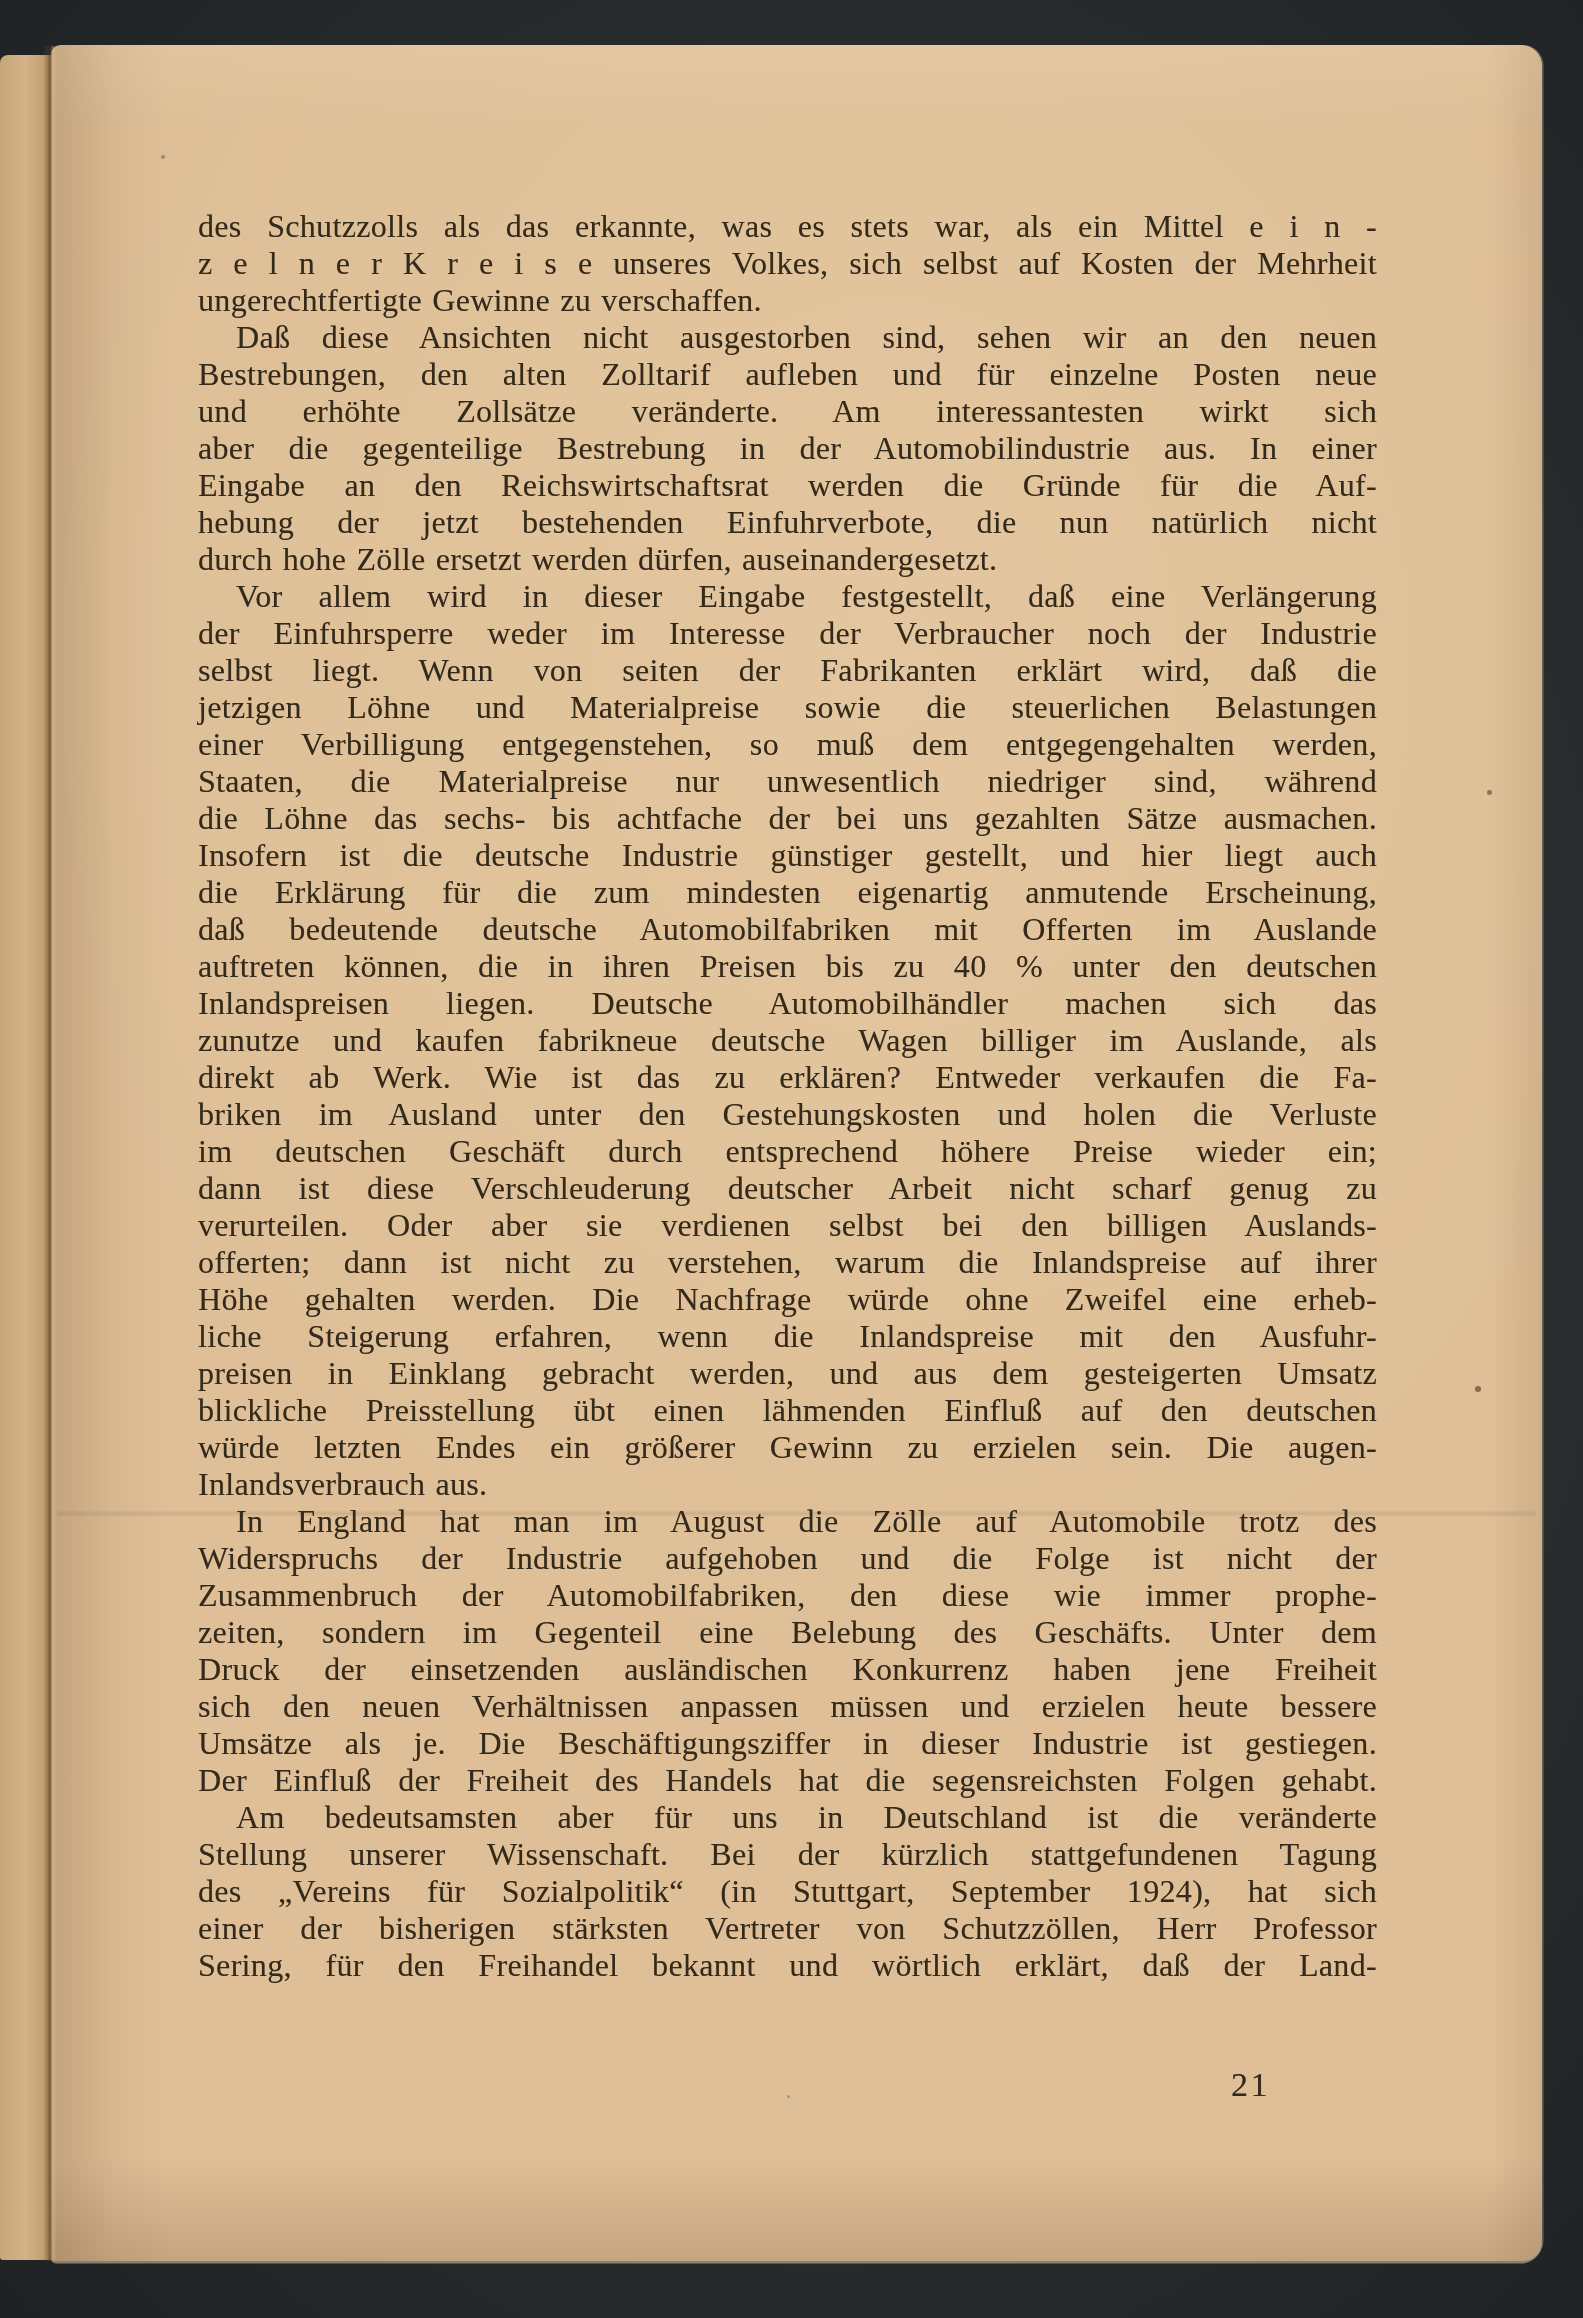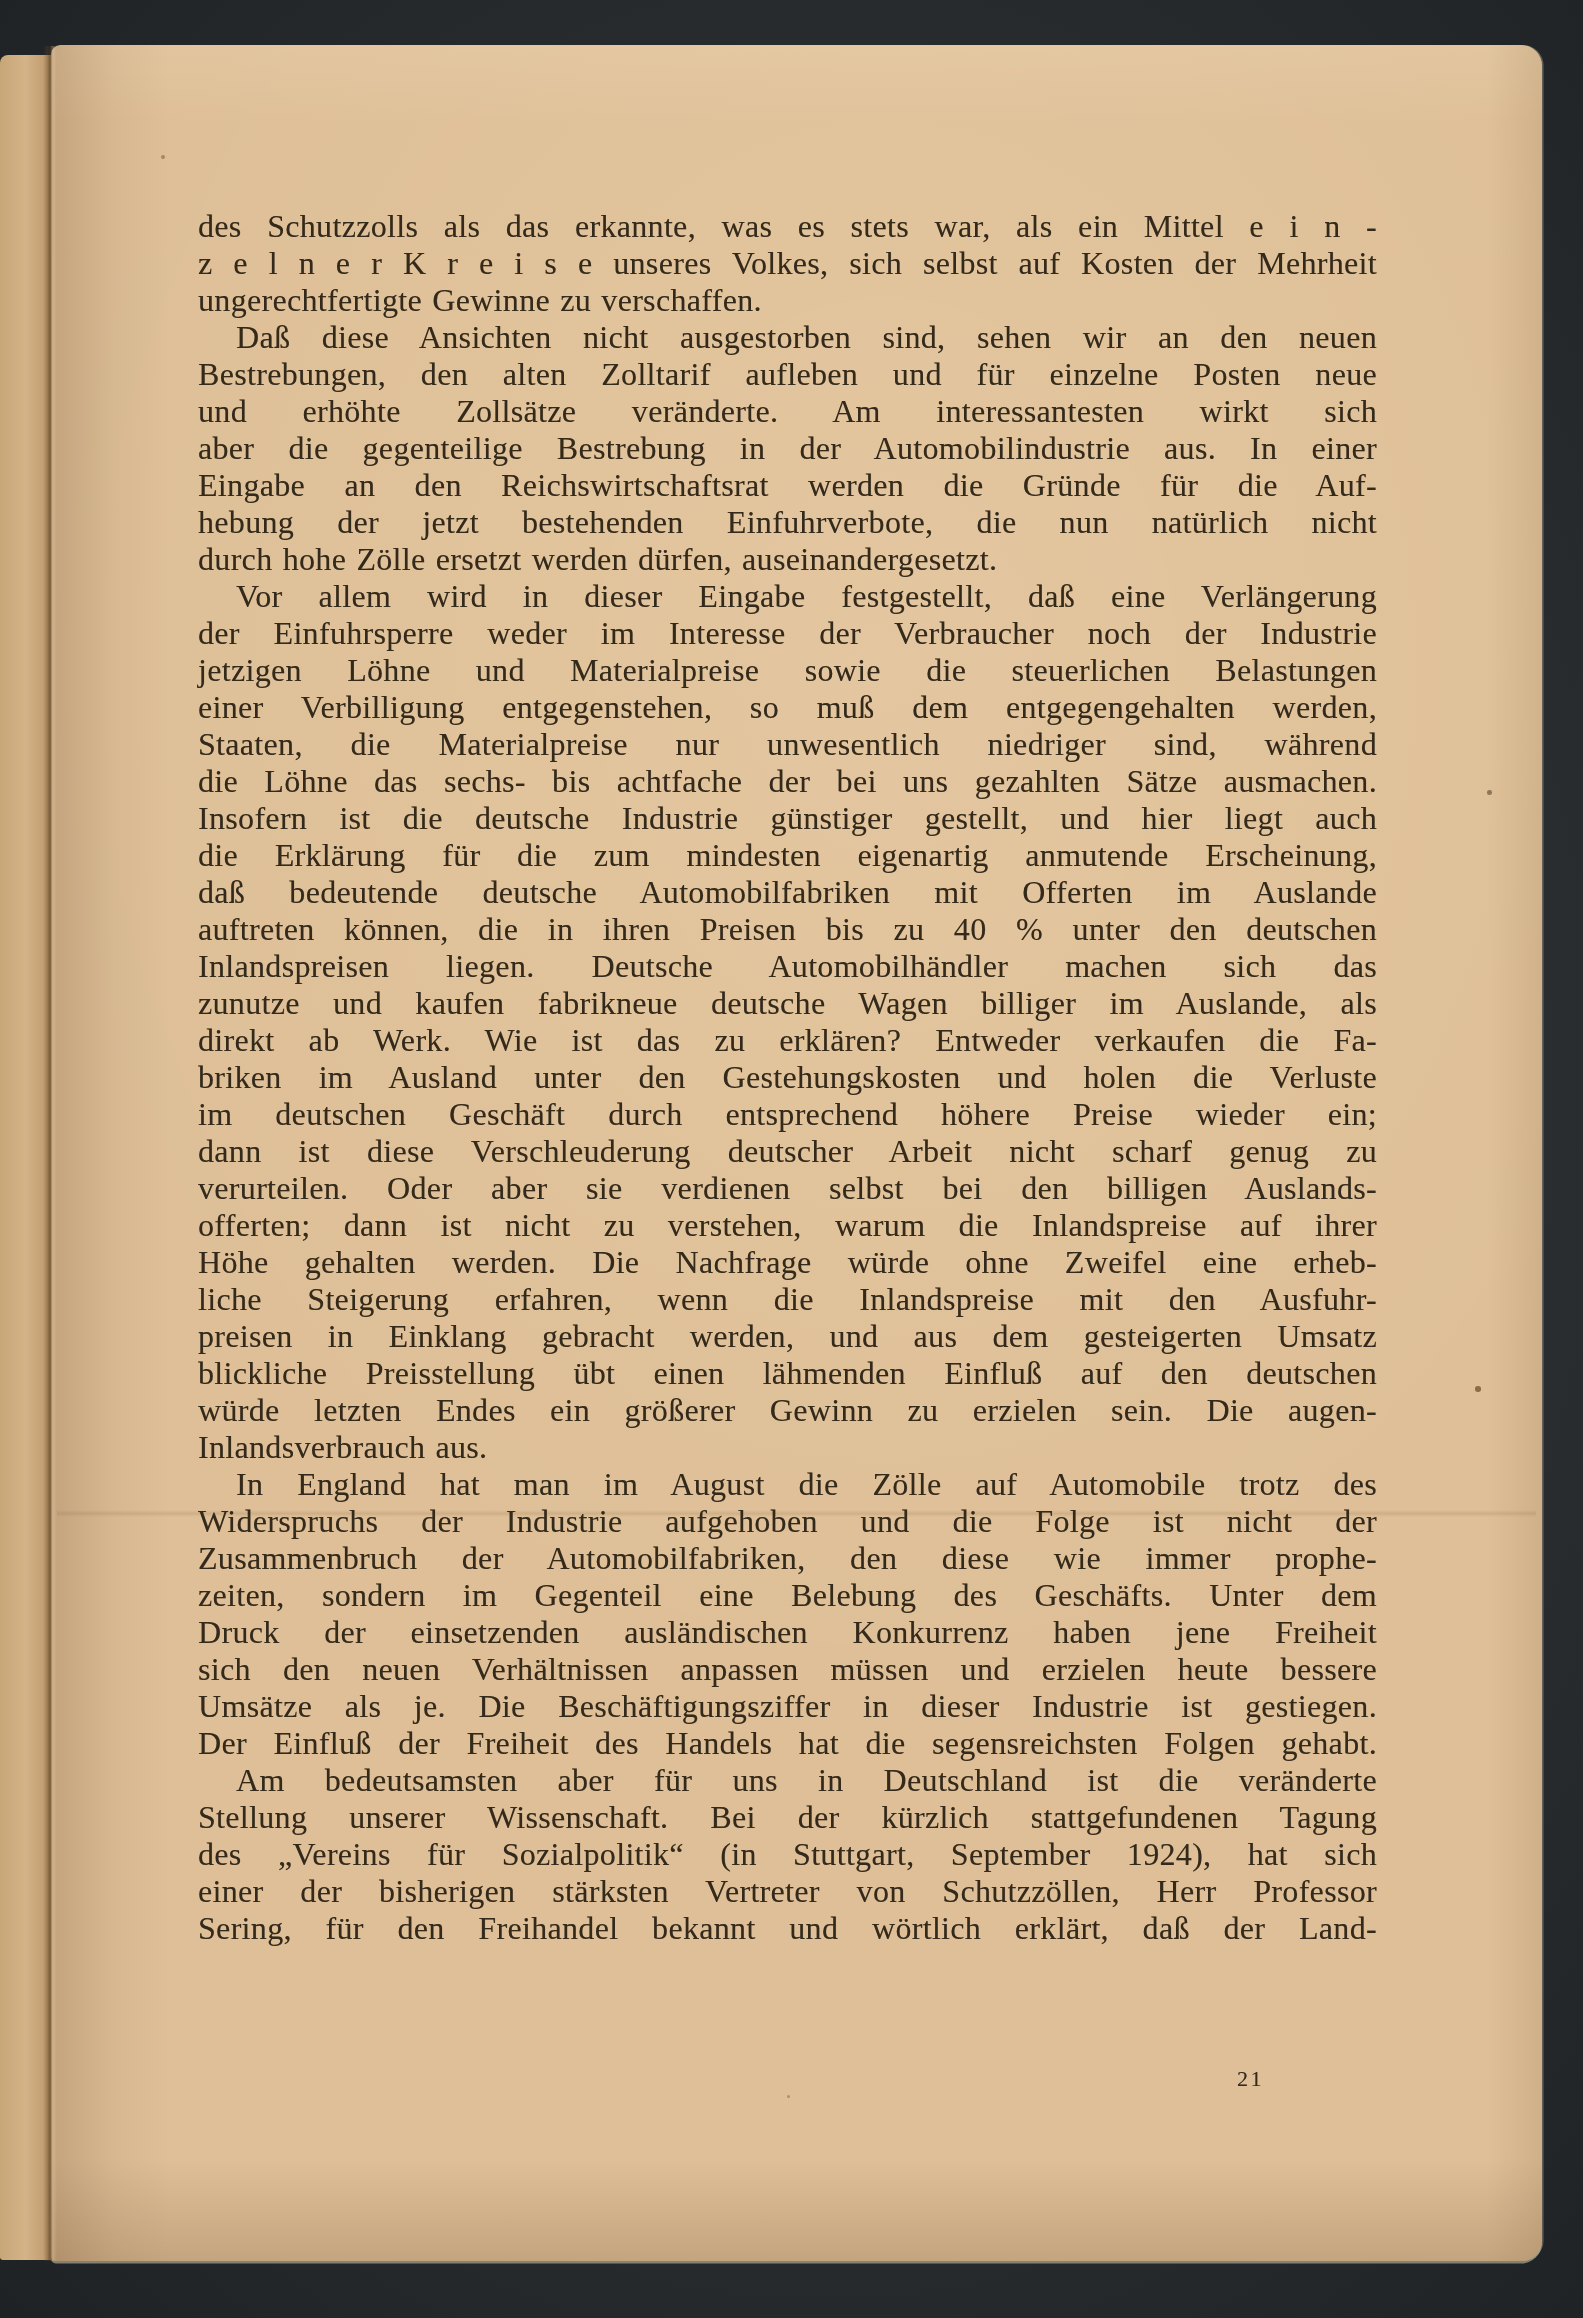--- a/index.html
+++ b/index.html
@@ -93,21 +93,21 @@
   }
   .line.indent {
     text-indent: 38px;
   }
   .pagenum {
     position: absolute;
     left: 1164px; top: 2021px;
     width: 71px;
     text-align: center;
     font-family: "Liberation Serif", "DejaVu Serif", serif;
-    font-size: 22px;
+    font-size: 34px;
     letter-spacing: 2.4px;
     color: #342a1b;
     text-shadow: 0.2px 0.3px 0.5px rgba(52,42,27,0.35);
   }
 </style>
 </head>
 <body>
 
 <div class="backdrop">
   <div class="gutter"></div>
@@ -124,20 +124,21 @@
         <div class="line lastline">ungerechtfertigte Gewinne zu verschaffen.</div>
         <div class="line indent">Daß diese Ansichten nicht ausgestorben sind, sehen wir an den neuen</div>
         <div class="line">Bestrebungen, den alten Zolltarif aufleben und für einzelne Posten neue</div>
         <div class="line">und erhöhte Zollsätze veränderte. Am interessantesten wirkt sich</div>
         <div class="line">aber die gegenteilige Bestrebung in der Automobilindustrie aus. In einer</div>
         <div class="line">Eingabe an den Reichswirtschaftsrat werden die Gründe für die Auf-</div>
         <div class="line">hebung der jetzt bestehenden Einfuhrverbote, die nun natürlich nicht</div>
         <div class="line lastline">durch hohe Zölle ersetzt werden dürfen, auseinandergesetzt.</div>
         <div class="line indent">Vor allem wird in dieser Eingabe festgestellt, daß eine Verlängerung</div>
         <div class="line">der Einfuhrsperre weder im Interesse der Verbraucher noch der Industrie</div>
+        <div class="line">selbst liegt. Wenn von seiten der Fabrikanten erklärt wird, daß die</div>
         <div class="line">jetzigen Löhne und Materialpreise sowie die steuerlichen Belastungen</div>
         <div class="line">einer Verbilligung entgegenstehen, so muß dem entgegengehalten werden,</div>
         <div class="line">Staaten, die Materialpreise nur unwesentlich niedriger sind, während</div>
         <div class="line">die Löhne das sechs- bis achtfache der bei uns gezahlten Sätze ausmachen.</div>
         <div class="line">Insofern ist die deutsche Industrie günstiger gestellt, und hier liegt auch</div>
         <div class="line">die Erklärung für die zum mindesten eigenartig anmutende Erscheinung,</div>
         <div class="line">daß bedeutende deutsche Automobilfabriken mit Offerten im Auslande</div>
         <div class="line">auftreten können, die in ihren Preisen bis zu 40 % unter den deutschen</div>
         <div class="line">Inlandspreisen liegen. Deutsche Automobilhändler machen sich das</div>
         <div class="line">zunutze und kaufen fabrikneue deutsche Wagen billiger im Auslande, als</div>

